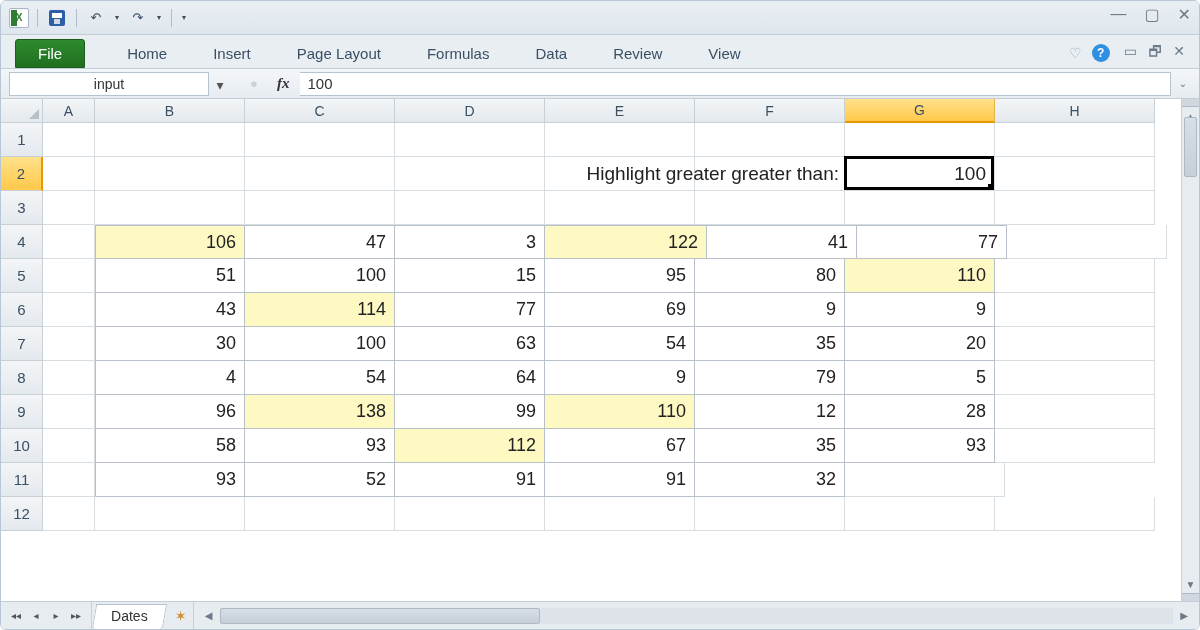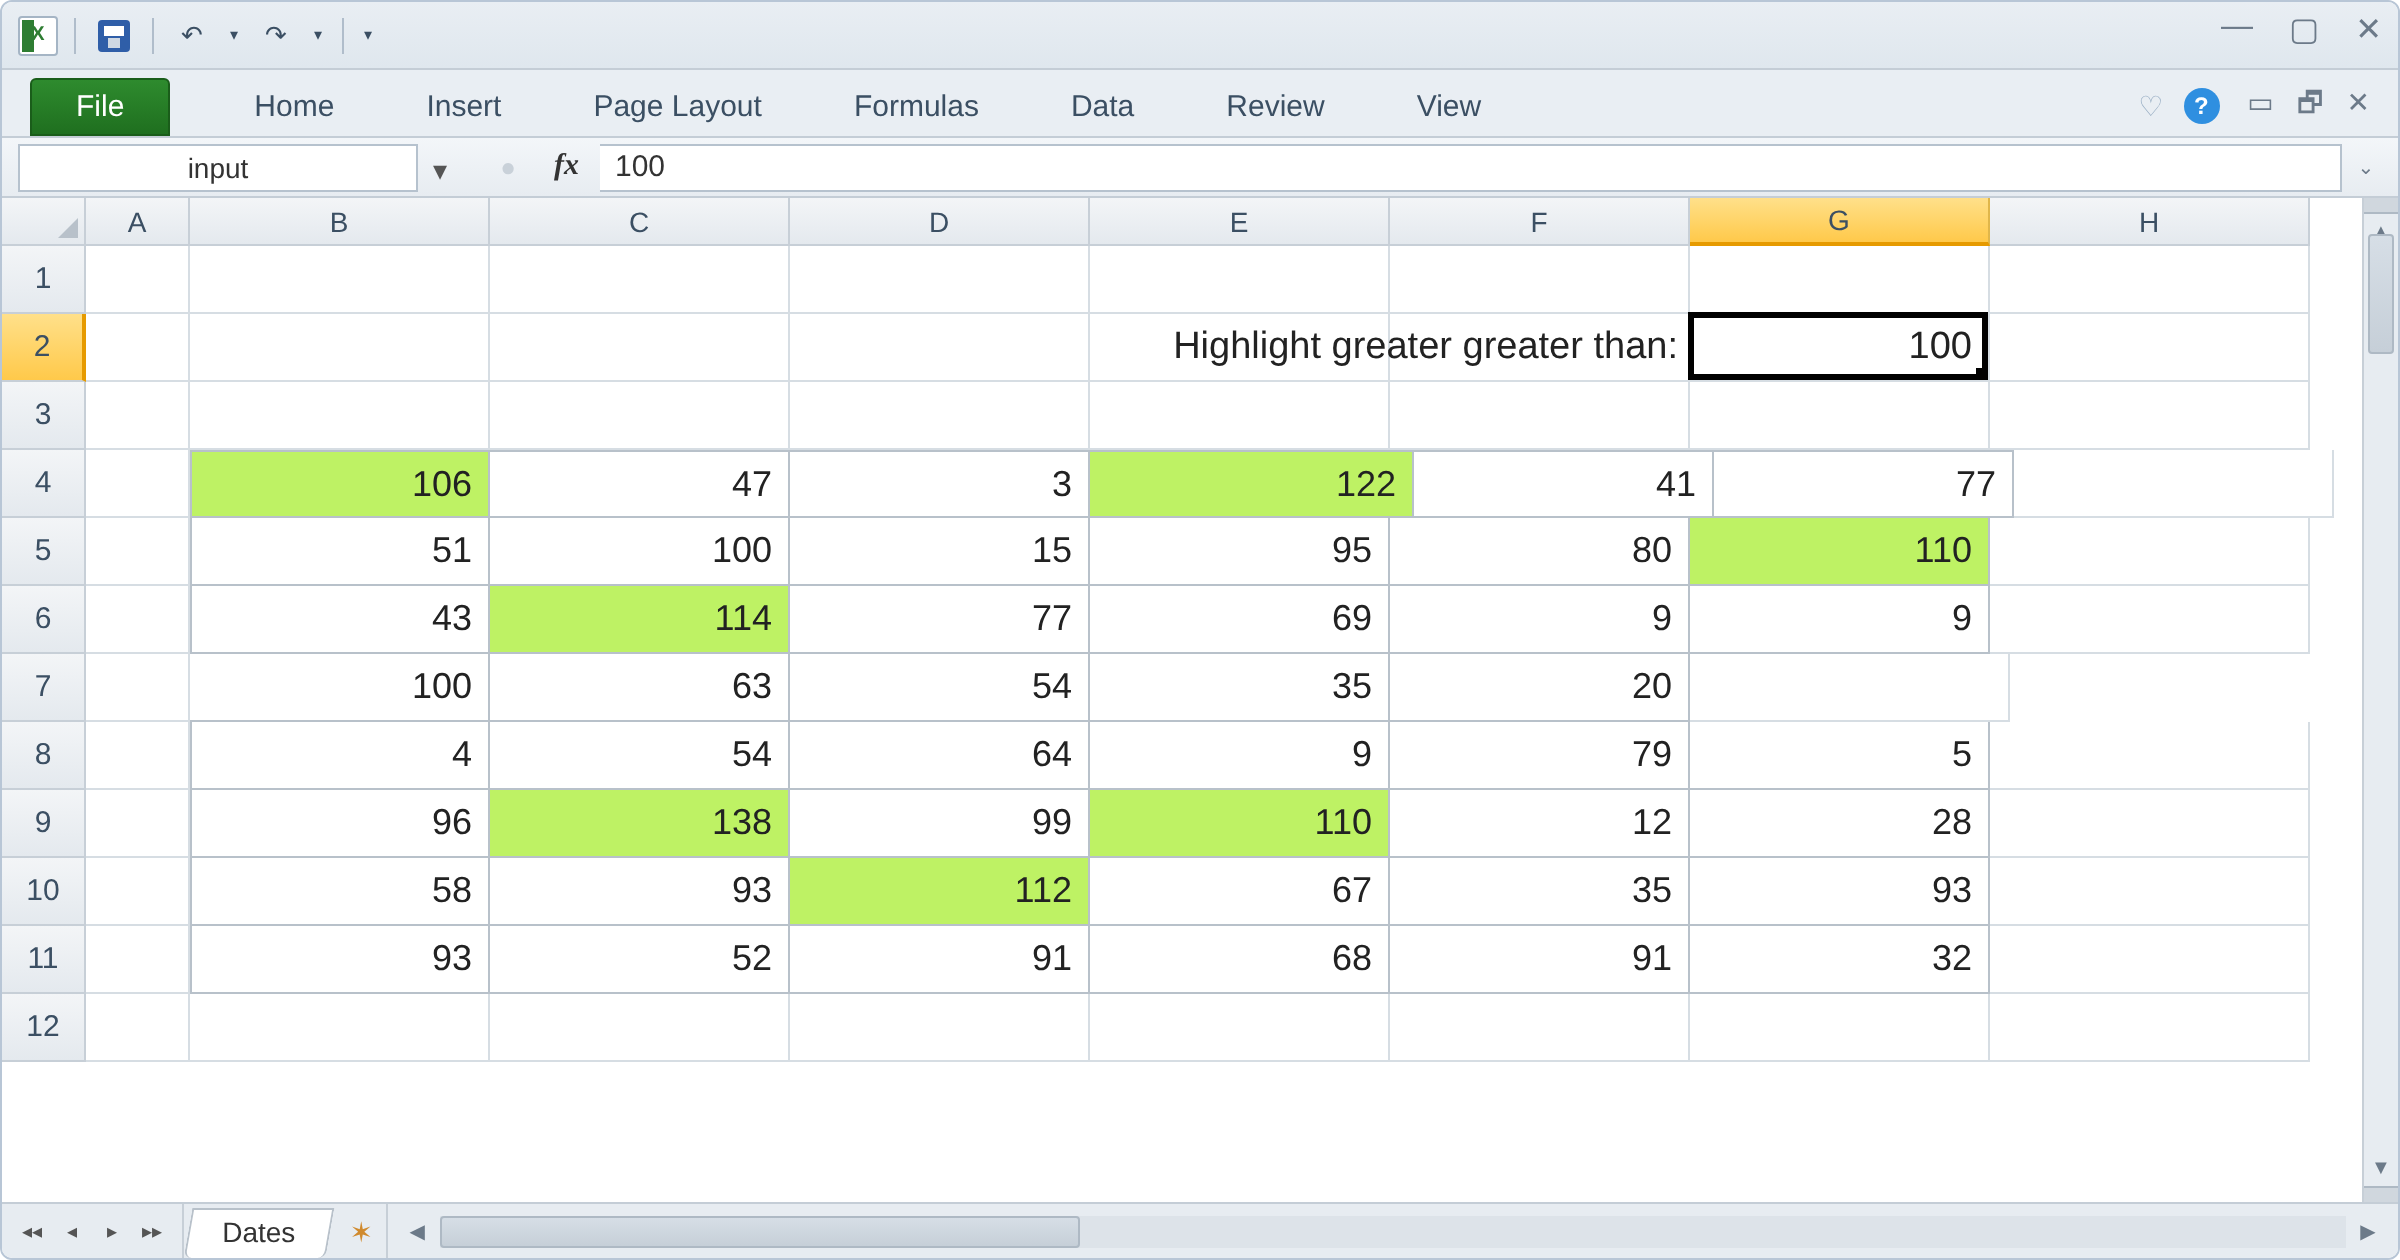--- a/index.html
+++ b/index.html
@@ -49,21 +49,21 @@
   .col-h { background:linear-gradient(#f3f5f7,#e4e9ee); border-right:1px solid #c7cfd7; border-bottom:1px solid #c7cfd7; display:flex; align-items:center; justify-content:center; color:#3b4f63; font-size:14px; cursor:pointer; }
   .col-h.sel { background:linear-gradient(#ffe08a,#ffc94a); border-bottom:2px solid #e69a00; border-right:1px solid #e0b64a; }
 
   .row-headers { position:absolute; left:0; top:24px; bottom:0; width:42px; }
   .row-h { height:34px; background:linear-gradient(#f3f5f7,#e4e9ee); border-right:1px solid #c7cfd7; border-bottom:1px solid #c7cfd7; display:flex; align-items:center; justify-content:center; color:#3b4f63; font-size:15px; cursor:pointer; }
   .row-h.sel { background:linear-gradient(#ffe08a,#ffc94a); border-right:2px solid #e69a00; }
 
   .cells { position:absolute; left:42px; top:24px; right:18px; bottom:0; }
   .row { display:flex; height:34px; }
   .cell { border-right:1px solid #d6dde3; border-bottom:1px solid #d6dde3; font-size:18px; color:#222; display:flex; align-items:center; justify-content:flex-end; padding:0 8px; white-space:nowrap; overflow:hidden;}
-  .hl { background:#bef264; }
+  .hl { background:#fef9c3; }
 
   .active-cell-border { position:absolute; border:3px solid #000; pointer-events:none; }
   .fill-handle{position:absolute;width:6px;height:6px;background:#000;right:-3px;bottom:-3px;}
 
   .vsbar { position:absolute; right:0; top:0; bottom:0; width:18px; background:#e7ecf1; border-left:1px solid #c7cfd7; }
   .vsbar .arrow { height:18px; display:flex; align-items:center; justify-content:center; color:#6c7a89; font-size:10px; cursor:pointer; }
   .vsbar .track { position:absolute; top:18px; bottom:18px; left:2px; right:2px; }
   .vsbar .thumb { position:absolute; left:0; right:0; top:0; height:60px; background:linear-gradient(#d6dee6,#c6cfd8); border:1px solid #aeb9c4; border-radius:2px; cursor:pointer;}
   .vsbar .splitbox{position:absolute;top:0;right:0;left:0;height:8px;background:#d0d7de;border-bottom:1px solid #aeb9c4;cursor:row-resize;}
   .vsbar .splitbot{position:absolute;bottom:0;right:0;left:0;height:8px;background:#d0d7de;border-top:1px solid #aeb9c4;cursor:row-resize;}
@@ -223,20 +223,21 @@
         <div class="cell" style="width: 150px; border-right: 1px solid rgb(184, 193, 202); border-bottom: 1px solid rgb(184, 193, 202); border-left: 1px solid rgb(184, 193, 202);">43</div>
         <div class="cell hl" style="width: 150px; border-right: 1px solid rgb(184, 193, 202); border-bottom: 1px solid rgb(184, 193, 202);">114</div>
         <div class="cell" style="width: 150px; border-right: 1px solid rgb(184, 193, 202); border-bottom: 1px solid rgb(184, 193, 202);">77</div>
         <div class="cell" style="width: 150px; border-right: 1px solid rgb(184, 193, 202); border-bottom: 1px solid rgb(184, 193, 202);">69</div>
         <div class="cell" style="width: 150px; border-right: 1px solid rgb(184, 193, 202); border-bottom: 1px solid rgb(184, 193, 202);">9</div>
         <div class="cell" style="width: 150px; border-right: 1px solid rgb(184, 193, 202); border-bottom: 1px solid rgb(184, 193, 202);">9</div>
         <div class="cell" style="width: 160px;"></div>
       </div>
       <div class="row">
         <div class="cell" style="width: 52px;"></div>
+        <div class="cell" style="width: 150px; border-right: 1px solid rgb(184, 193, 202); border-bottom: 1px solid rgb(184, 193, 202); border-left: 1px solid rgb(184, 193, 202);">30</div>
         <div class="cell" style="width: 150px; border-right: 1px solid rgb(184, 193, 202); border-bottom: 1px solid rgb(184, 193, 202);">100</div>
         <div class="cell" style="width: 150px; border-right: 1px solid rgb(184, 193, 202); border-bottom: 1px solid rgb(184, 193, 202);">63</div>
         <div class="cell" style="width: 150px; border-right: 1px solid rgb(184, 193, 202); border-bottom: 1px solid rgb(184, 193, 202);">54</div>
         <div class="cell" style="width: 150px; border-right: 1px solid rgb(184, 193, 202); border-bottom: 1px solid rgb(184, 193, 202);">35</div>
         <div class="cell" style="width: 150px; border-right: 1px solid rgb(184, 193, 202); border-bottom: 1px solid rgb(184, 193, 202);">20</div>
         <div class="cell" style="width: 160px;"></div>
       </div>
       <div class="row">
         <div class="cell" style="width: 52px;"></div>
         <div class="cell" style="width: 150px; border-right: 1px solid rgb(184, 193, 202); border-bottom: 1px solid rgb(184, 193, 202); border-left: 1px solid rgb(184, 193, 202);">4</div>
@@ -265,21 +266,20 @@
         <div class="cell" style="width: 150px; border-right: 1px solid rgb(184, 193, 202); border-bottom: 1px solid rgb(184, 193, 202);">67</div>
         <div class="cell" style="width: 150px; border-right: 1px solid rgb(184, 193, 202); border-bottom: 1px solid rgb(184, 193, 202);">35</div>
         <div class="cell" style="width: 150px; border-right: 1px solid rgb(184, 193, 202); border-bottom: 1px solid rgb(184, 193, 202);">93</div>
         <div class="cell" style="width: 160px;"></div>
       </div>
       <div class="row">
         <div class="cell" style="width: 52px;"></div>
         <div class="cell" style="width: 150px; border-right: 1px solid rgb(184, 193, 202); border-bottom: 1px solid rgb(184, 193, 202); border-left: 1px solid rgb(184, 193, 202);">93</div>
         <div class="cell" style="width: 150px; border-right: 1px solid rgb(184, 193, 202); border-bottom: 1px solid rgb(184, 193, 202);">52</div>
         <div class="cell" style="width: 150px; border-right: 1px solid rgb(184, 193, 202); border-bottom: 1px solid rgb(184, 193, 202);">91</div>
-        <div class="cell" style="width: 150px; border-right: 1px solid rgb(184, 193, 202); border-bottom: 1px solid rgb(184, 193, 202);">68</div>
         <div class="cell" style="width: 150px; border-right: 1px solid rgb(184, 193, 202); border-bottom: 1px solid rgb(184, 193, 202);">91</div>
         <div class="cell" style="width: 150px; border-right: 1px solid rgb(184, 193, 202); border-bottom: 1px solid rgb(184, 193, 202);">32</div>
         <div class="cell" style="width: 160px;"></div>
       </div>
       <div class="row">
         <div class="cell" style="width: 52px;"></div>
         <div class="cell" style="width: 150px;"></div>
         <div class="cell" style="width: 150px;"></div>
         <div class="cell" style="width: 150px;"></div>
         <div class="cell" style="width: 150px;"></div>

